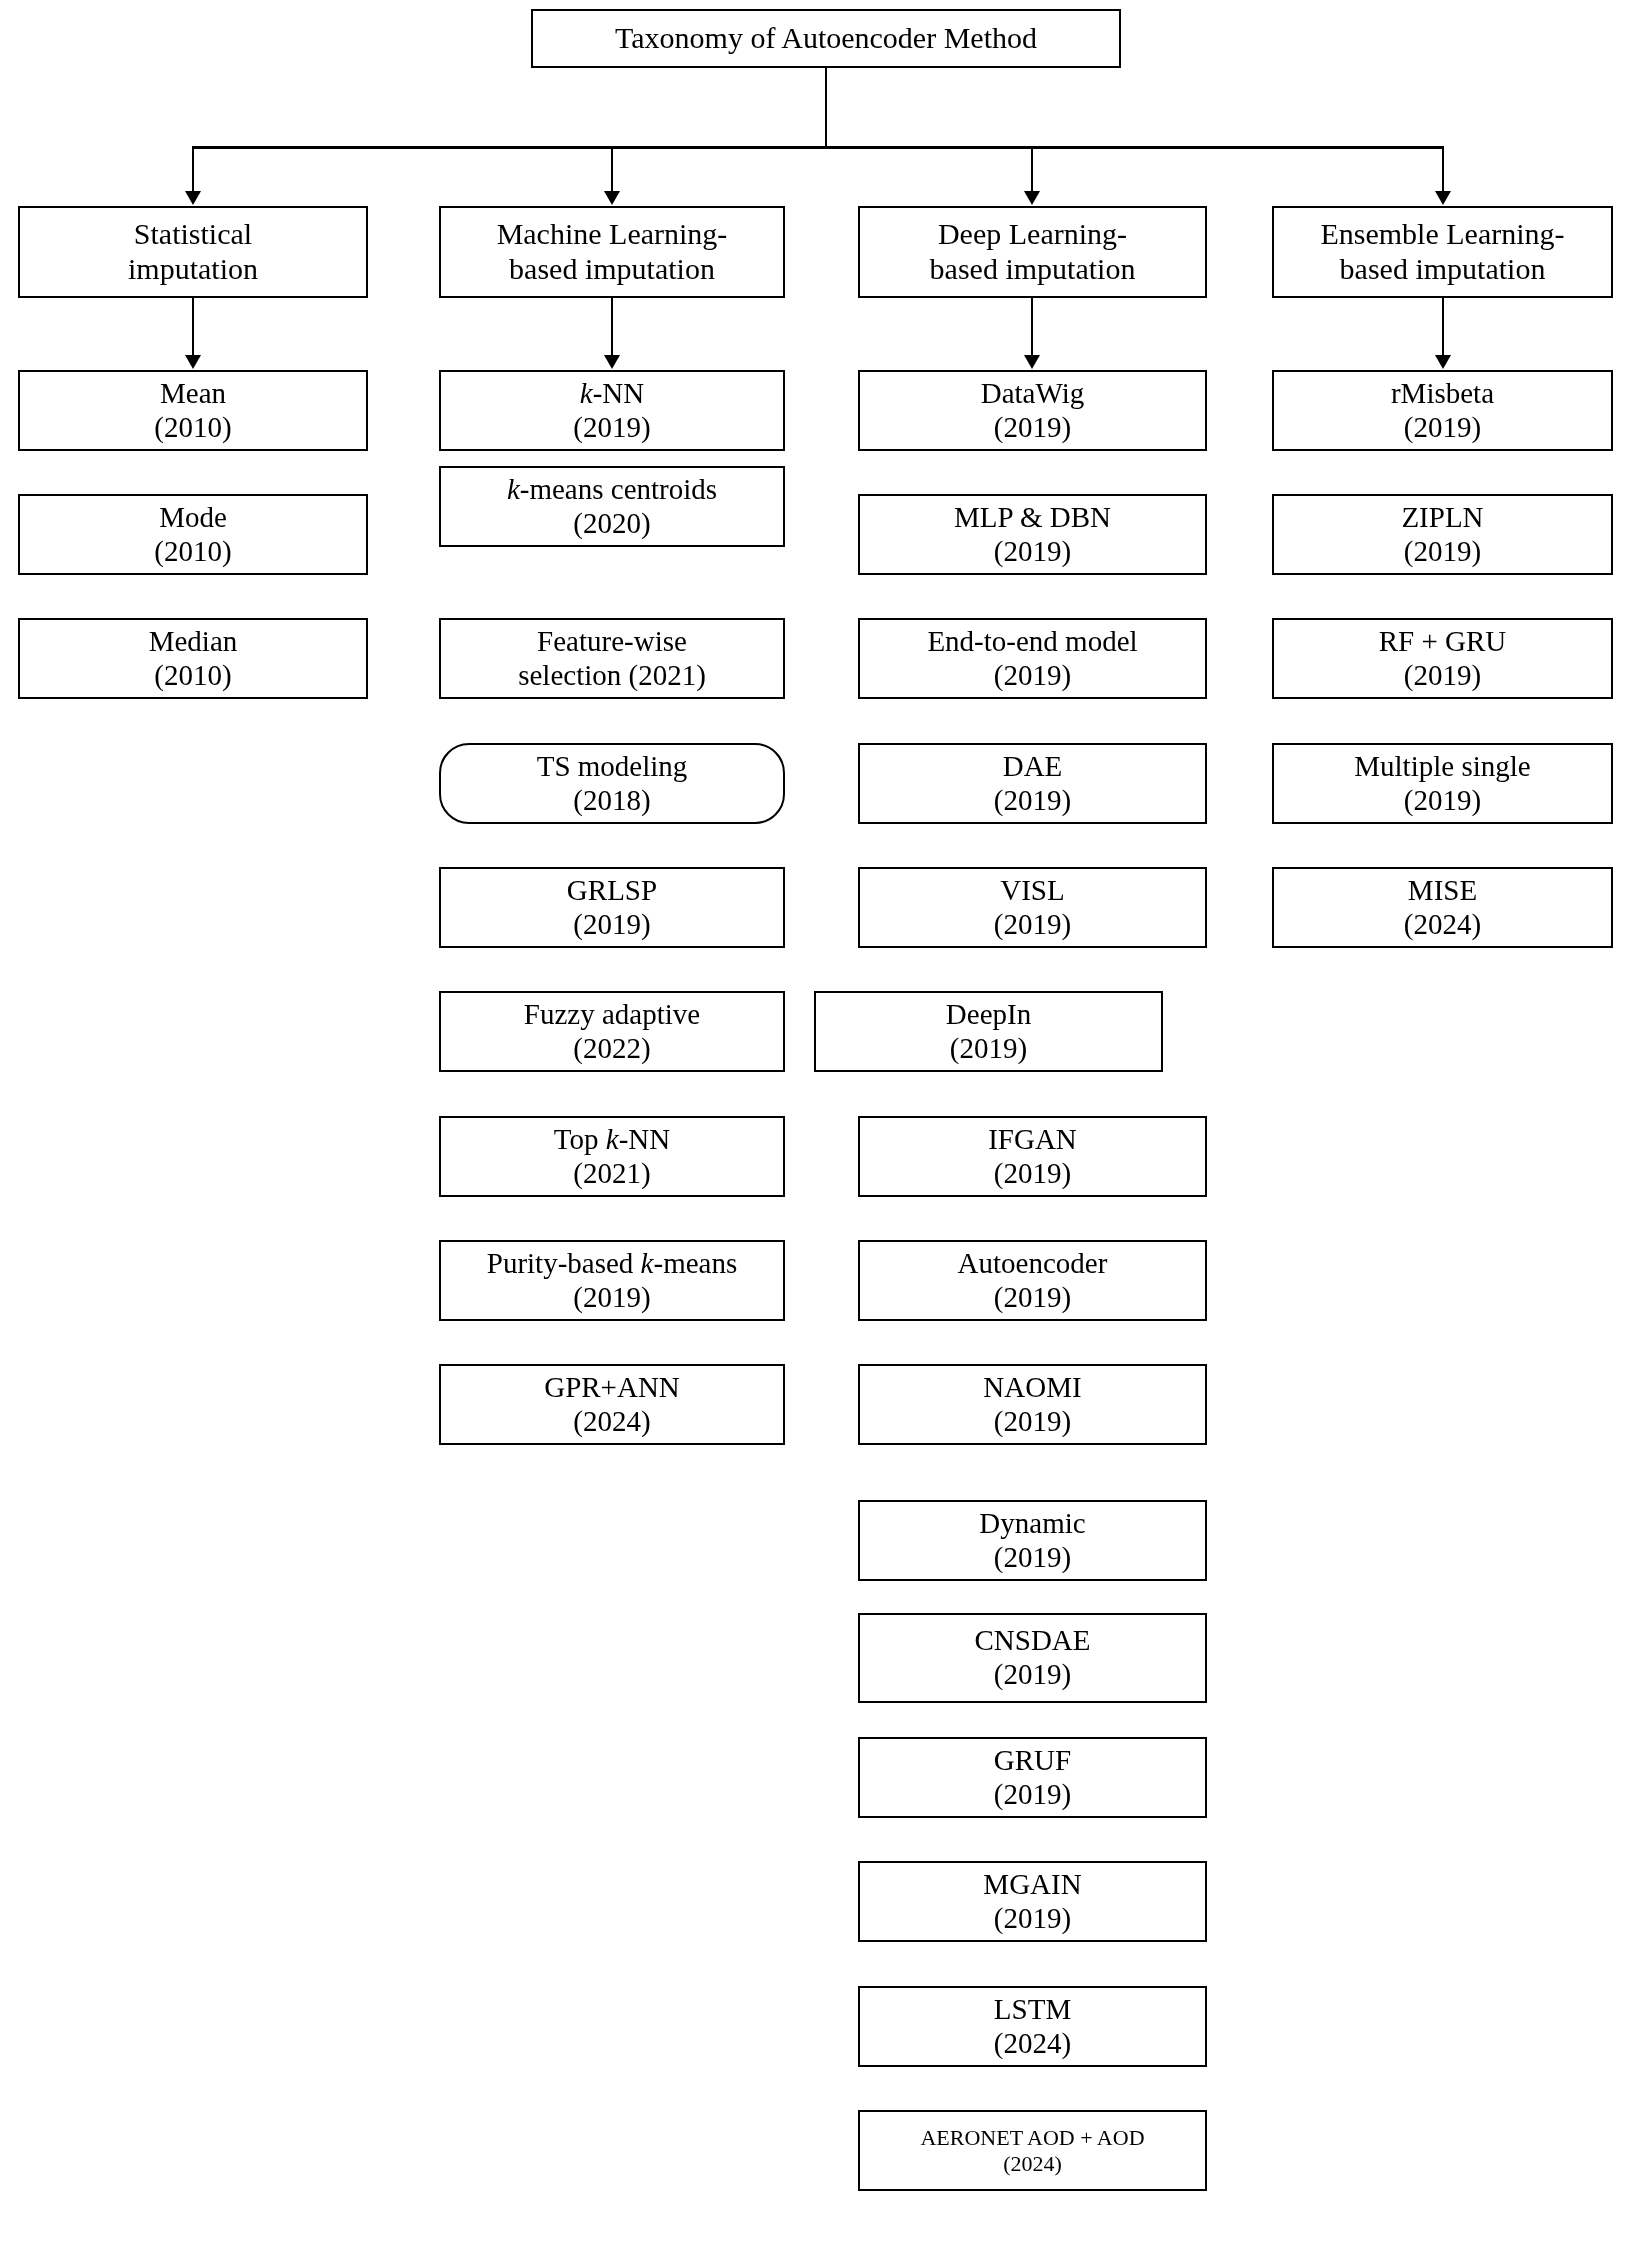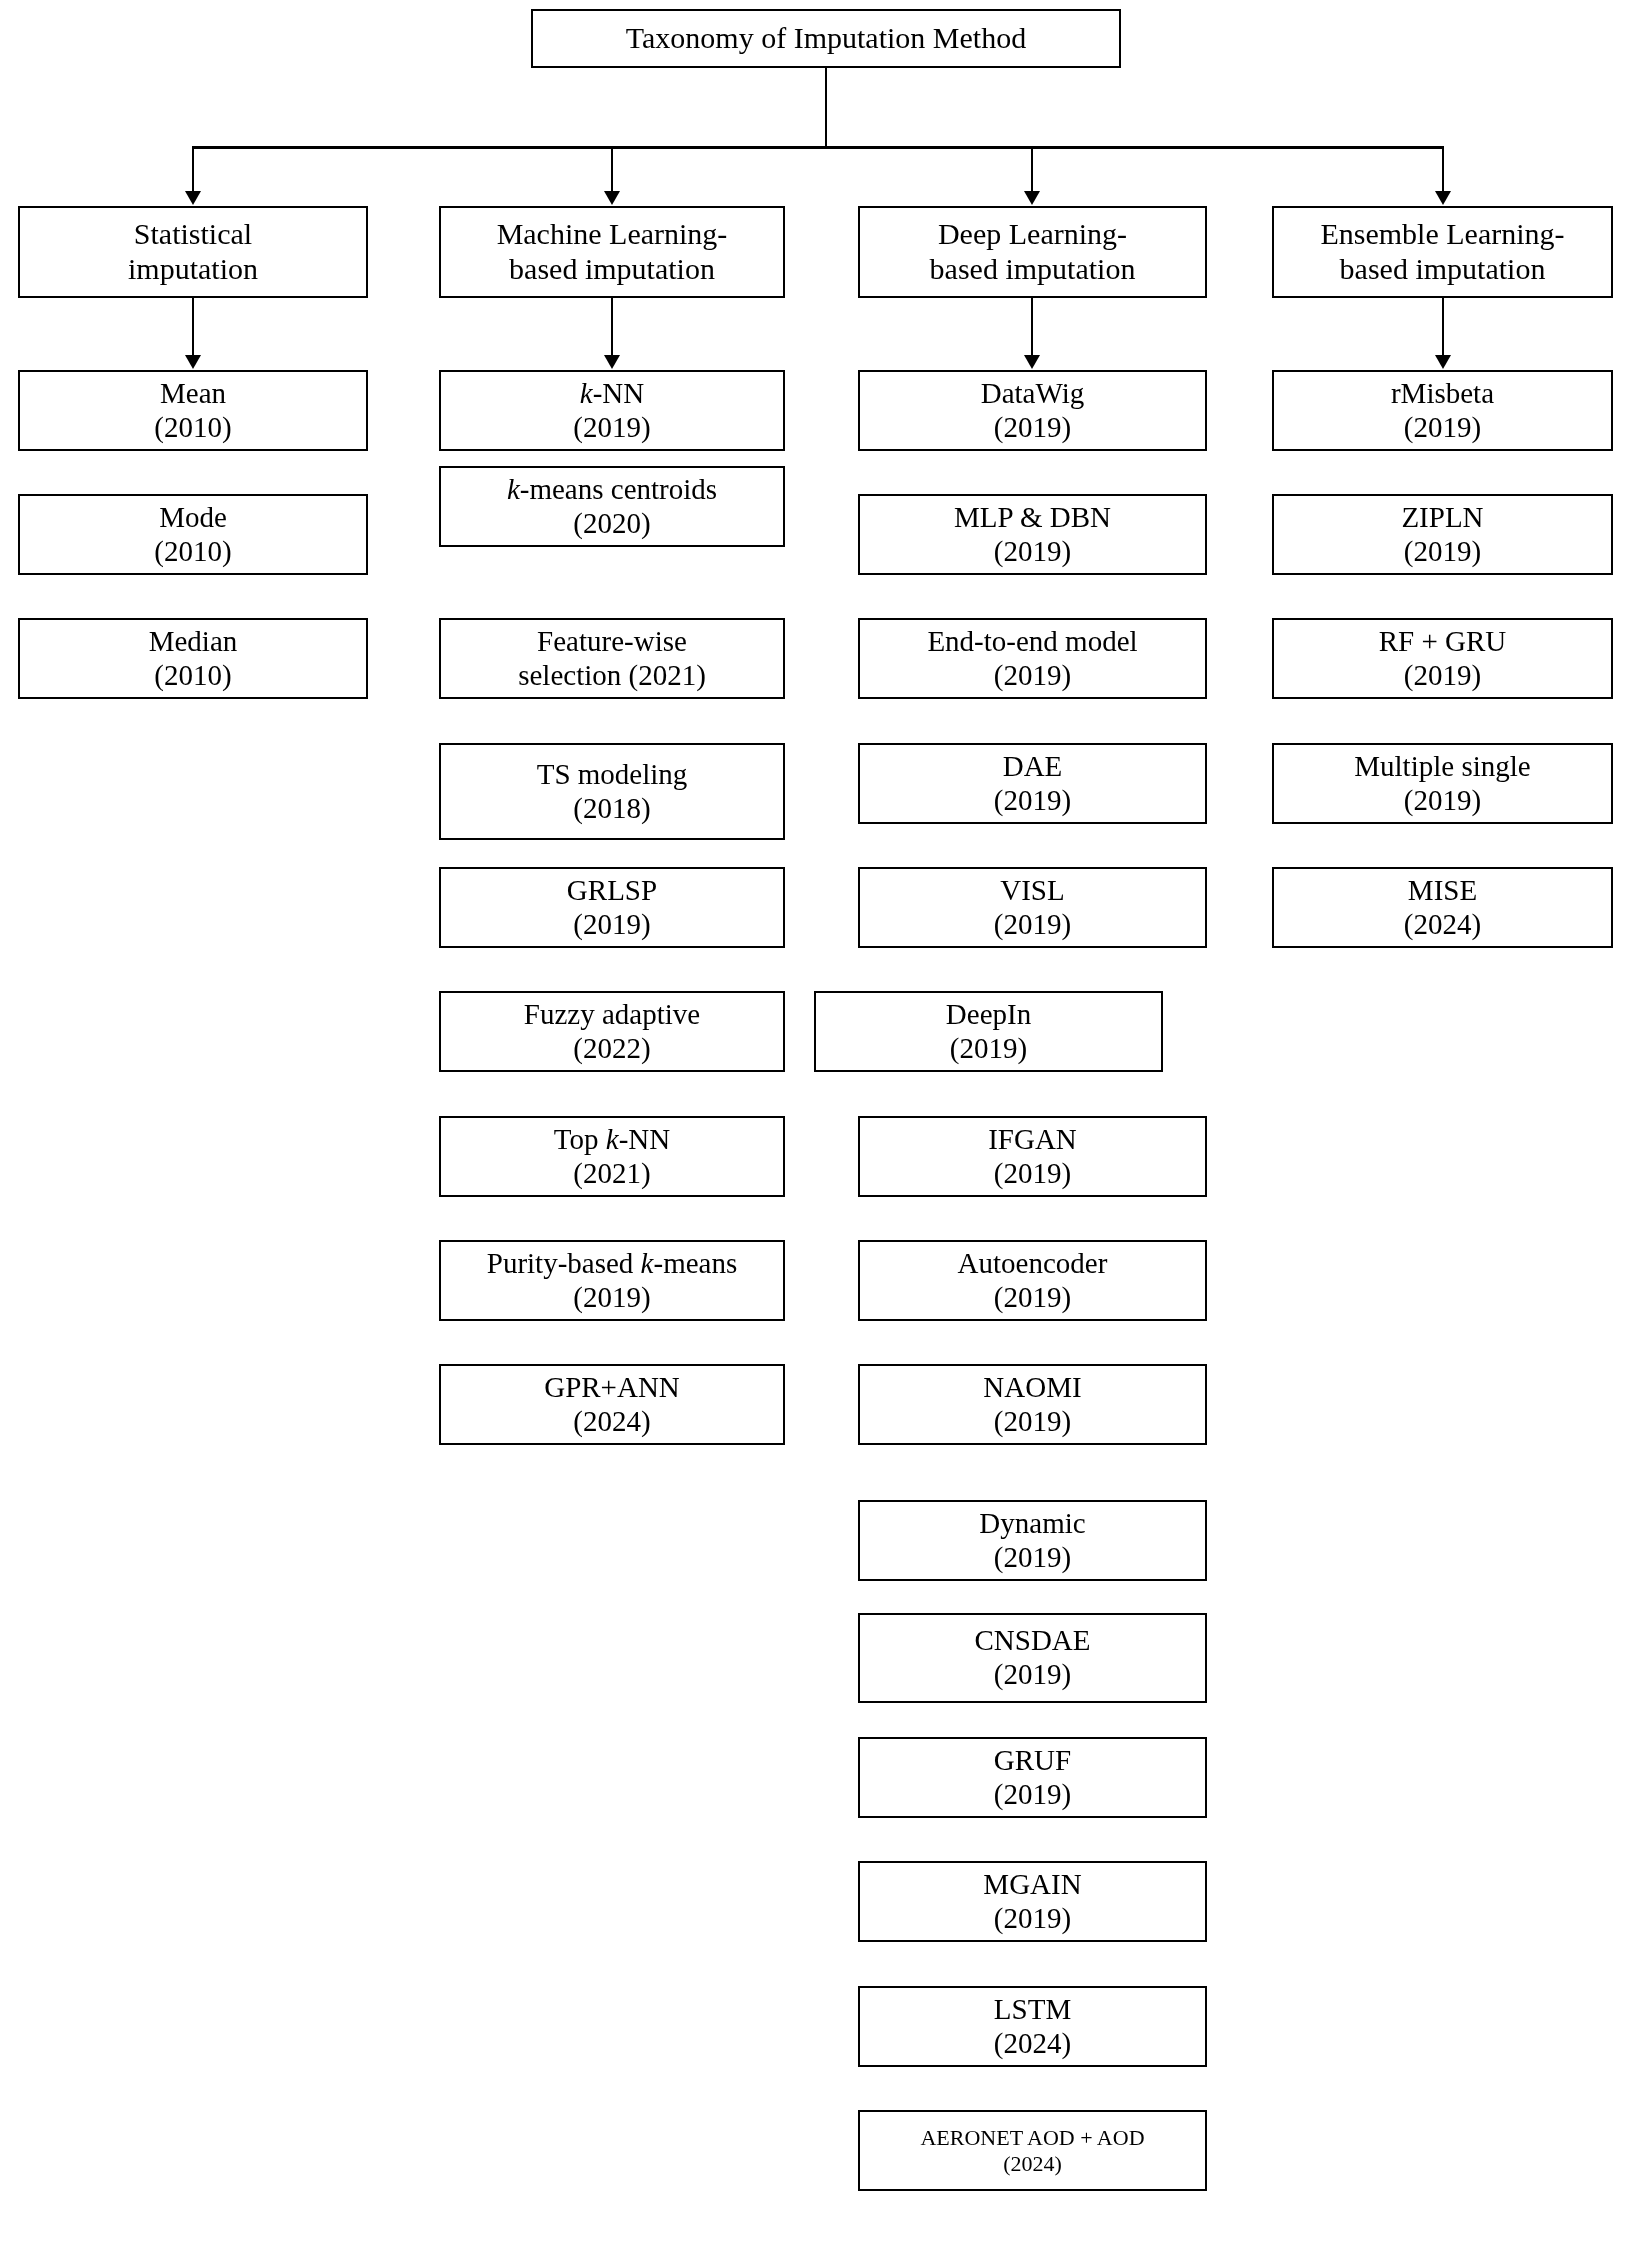--- a/index.html
+++ b/index.html
@@ -73,21 +73,21 @@
     border-left: 8.3px solid transparent;
     border-right: 8.3px solid transparent;
     border-top: 14.6px solid #000000;
   }
 </style>
 </head>
 <body>
 
 <div id="canvas">
     <div class="node root" style="left: 531px; top: 8.8px; width: 590px; height: 59px;">
-      <span class="line">Taxonomy of Imputation Method</span>
+      <span class="line">Taxonomy of Autoencoder Method</span>
     </div>
     <div class="vline" style="left: 825px; top: 68px; height: 81px;"></div>
     <div class="hline" style="left: 193px; top: 146px; width: 1250px;"></div>
     <div class="vline" style="left: 192px; top: 146px; height: 47px;"></div>
     <div class="arrowhead" style="left: 185px; top: 191px;"></div>
     <div class="node category" style="left: 18px; top: 206px; width: 350px; height: 92px;">
       <span class="line">Statistical</span>
       <span class="line">imputation</span>
     </div>
     <div class="vline" style="left: 192px; top: 297px; height: 59px;"></div>
@@ -117,21 +117,21 @@
       <span class="line">(2019)</span>
     </div>
     <div class="node leaf" style="left: 439px; top: 466px; width: 346px; height: 81px;">
       <span class="line"><span class="ital">k</span>-means centroids</span>
       <span class="line">(2020)</span>
     </div>
     <div class="node leaf" style="left: 439px; top: 618px; width: 346px; height: 81px;">
       <span class="line">Feature-wise</span>
       <span class="line">selection (2021)</span>
     </div>
-    <div class="node leaf" style="left: 439px; top: 743px; width: 346px; height: 97px;">
+    <div class="node leaf" style="left: 439px; top: 743px; width: 346px; height: 81px; border-radius: 30px;">
       <span class="line">TS modeling</span>
       <span class="line">(2018)</span>
     </div>
     <div class="node leaf" style="left: 439px; top: 867px; width: 346px; height: 81px;">
       <span class="line">GRLSP</span>
       <span class="line">(2019)</span>
     </div>
     <div class="node leaf" style="left: 439px; top: 991px; width: 346px; height: 81px;">
       <span class="line">Fuzzy adaptive</span>
       <span class="line">(2022)</span>

